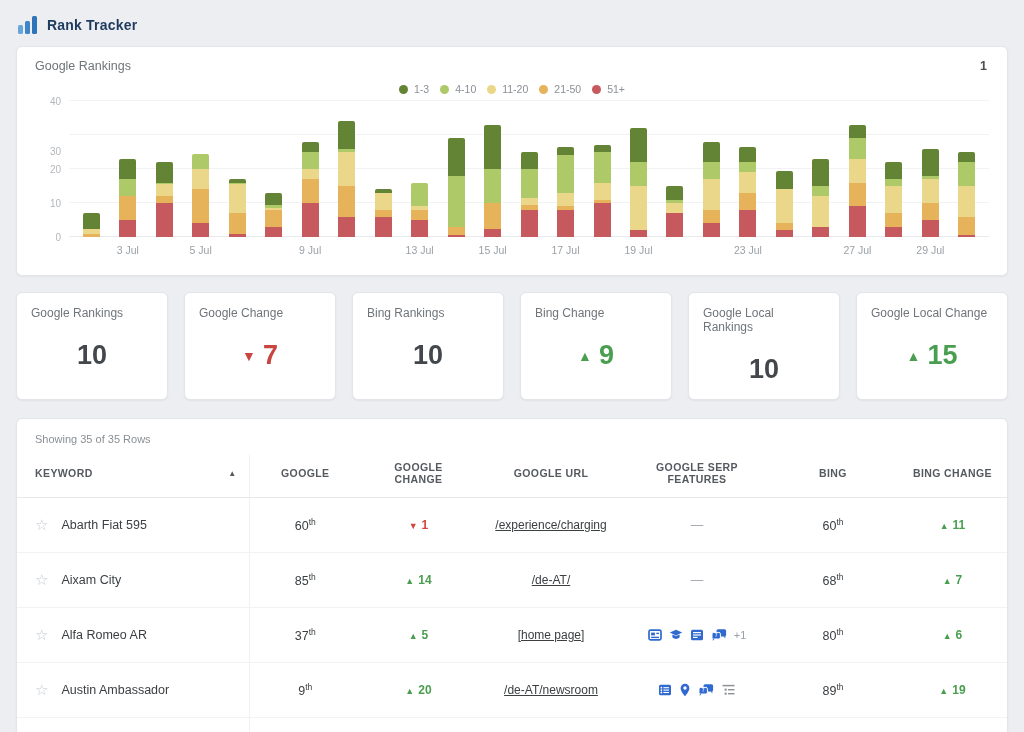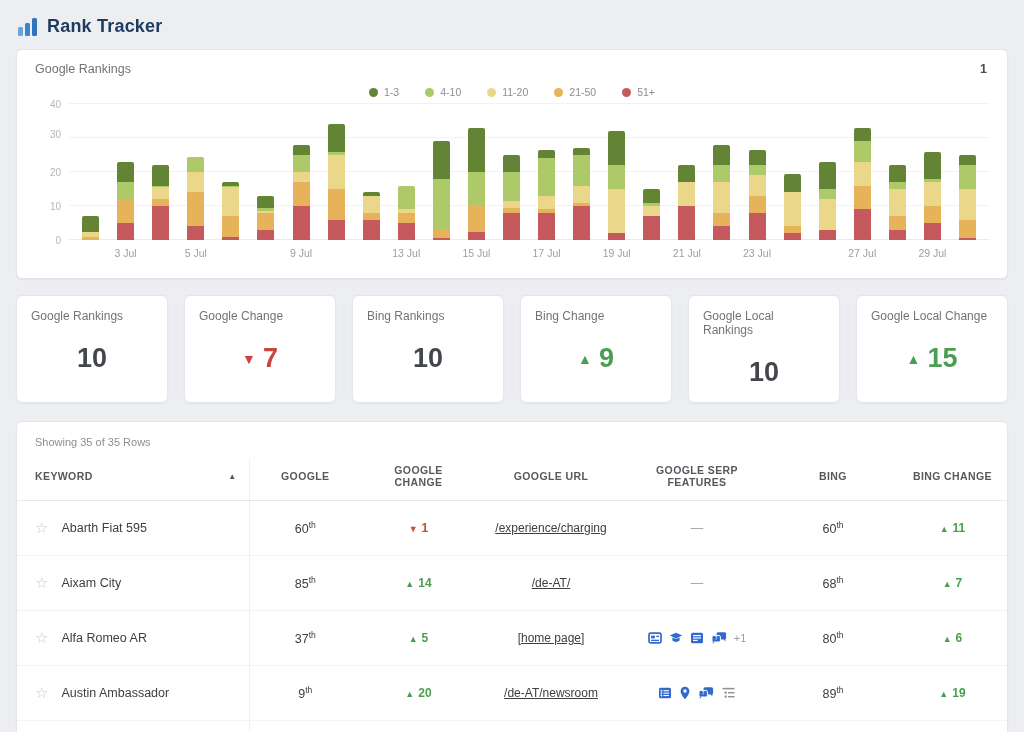--- a/index.html
+++ b/index.html
@@ -6,30 +6,30 @@
   html,body { width:1024px; height:732px; overflow:hidden; }
   body { background:#eceef1; font-family:"Liberation Sans", sans-serif; padding:10px 16px 0; }
 
   
   .app-header { display:flex; align-items:center; gap:10px; padding:6px 2px 12px; }
   .logo { display:flex; align-items:flex-end; gap:2px; height:18px; }
   .logo i { width:5px; border-radius:1.5px; display:block; }
   .logo .b1 { height:9px;  background:#69a5da; }
   .logo .b2 { height:13px; background:#3d85c8; }
   .logo .b3 { height:18px; background:#2f74b8; }
-  .page-title { font-size:18px; font-weight:bold; color:#1d3a5f; letter-spacing:.2px; }
+  .page-title { font-size:14px; font-weight:bold; color:#1d3a5f; letter-spacing:.2px; }
 
   .card { background:#fff; border:1px solid #e3e5e9; border-radius:6px; box-shadow:0 1px 2px rgba(20,30,40,.05); }
 
   
   .chart-card { height:230px; padding:12px 18px 6px; }
   .chart-head { display:flex; justify-content:space-between; align-items:center; }
   .chart-title { font-size:12.5px; color:#6f7479; }
   .chart-page  { font-size:12.5px; color:#4a4e52; font-weight:bold; padding-right:2px; }
-  .legend { display:flex; justify-content:center; gap:26px; margin:10px 0 6px; }
+  .legend { display:flex; justify-content:center; gap:11px; margin:10px 0 6px; }
   .legend-item { display:flex; align-items:center; gap:6px; }
   .legend-dot { width:9px; height:9px; border-radius:50%; }
   .legend-label { font-size:10.5px; color:#8a8f94; }
   .plot-row { display:flex; margin-top:2px; }
   .y-axis { width:34px; position:relative; height:160px; }
   .y-tick { position:absolute; right:8px; font-size:10px; color:#b3b7bb; transform:translateY(50%); }
   .plot-area { flex:1; position:relative; height:160px; }
   .grid-line { position:absolute; left:0; right:0; height:1px; background:#f1f2f4; }
   .grid-line.zero { background:#e8eaed; }
   .bars { position:absolute; left:4px; right:4px; bottom:0; top:0; display:flex; }
@@ -111,21 +111,21 @@
       <span class="legend-item">
         <span class="legend-dot" style="background:#c6595d"></span>
         <span class="legend-label">51+</span>
       </span>
     </div>
   <div class="plot-row">
     <div class="y-axis" id="yAxis">
         <span class="y-tick" style="bottom: 24px;">0</span>
         <span class="y-tick" style="bottom: 58px;">10</span>
         <span class="y-tick" style="bottom: 92px;">20</span>
-        <span class="y-tick" style="bottom: 130px;">30</span>
+        <span class="y-tick" style="bottom: 110px;">30</span>
         <span class="y-tick" style="bottom: 160px;">40</span>
       </div>
     <div class="plot-area" id="plotArea">
         <div class="grid-line zero" style="bottom: 24px;"></div>
         <div class="grid-line" style="bottom: 58px;"></div>
         <div class="grid-line" style="bottom: 92px;"></div>
         <div class="grid-line" style="bottom: 126px;"></div>
         <div class="grid-line" style="bottom: 160px;"></div>
         <div class="bars">
           <div class="bar-wrap">
@@ -280,28 +280,20 @@
             <div class="x-label">19 Jul</div>
           </div>
           <div class="bar-wrap">
             <div class="bar-stack">
               <div class="bar-seg" style="height: 23.8px; background: rgb(198, 89, 93);"></div>
               <div class="bar-seg" style="height: 10.2px; background: rgb(235, 215, 138);"></div>
               <div class="bar-seg" style="height: 3.4px; background: rgb(173, 201, 104);"></div>
               <div class="bar-seg" style="height: 13.6px; background: rgb(99, 132, 52);"></div>
             </div>
             <div class="x-label"></div>
-          </div>
-          <div class="bar-wrap">
-            <div class="bar-stack">
-              <div class="bar-seg" style="height: 34px; background: rgb(198, 89, 93);"></div>
-              <div class="bar-seg" style="height: 23.8px; background: rgb(235, 215, 138);"></div>
-              <div class="bar-seg" style="height: 17px; background: rgb(99, 132, 52);"></div>
-            </div>
-            <div class="x-label">21 Jul</div>
           </div>
           <div class="bar-wrap">
             <div class="bar-stack">
               <div class="bar-seg" style="height: 13.6px; background: rgb(198, 89, 93);"></div>
               <div class="bar-seg" style="height: 13.6px; background: rgb(231, 179, 90);"></div>
               <div class="bar-seg" style="height: 30.6px; background: rgb(235, 215, 138);"></div>
               <div class="bar-seg" style="height: 17px; background: rgb(173, 201, 104);"></div>
               <div class="bar-seg" style="height: 20.4px; background: rgb(99, 132, 52);"></div>
             </div>
             <div class="x-label"></div>

